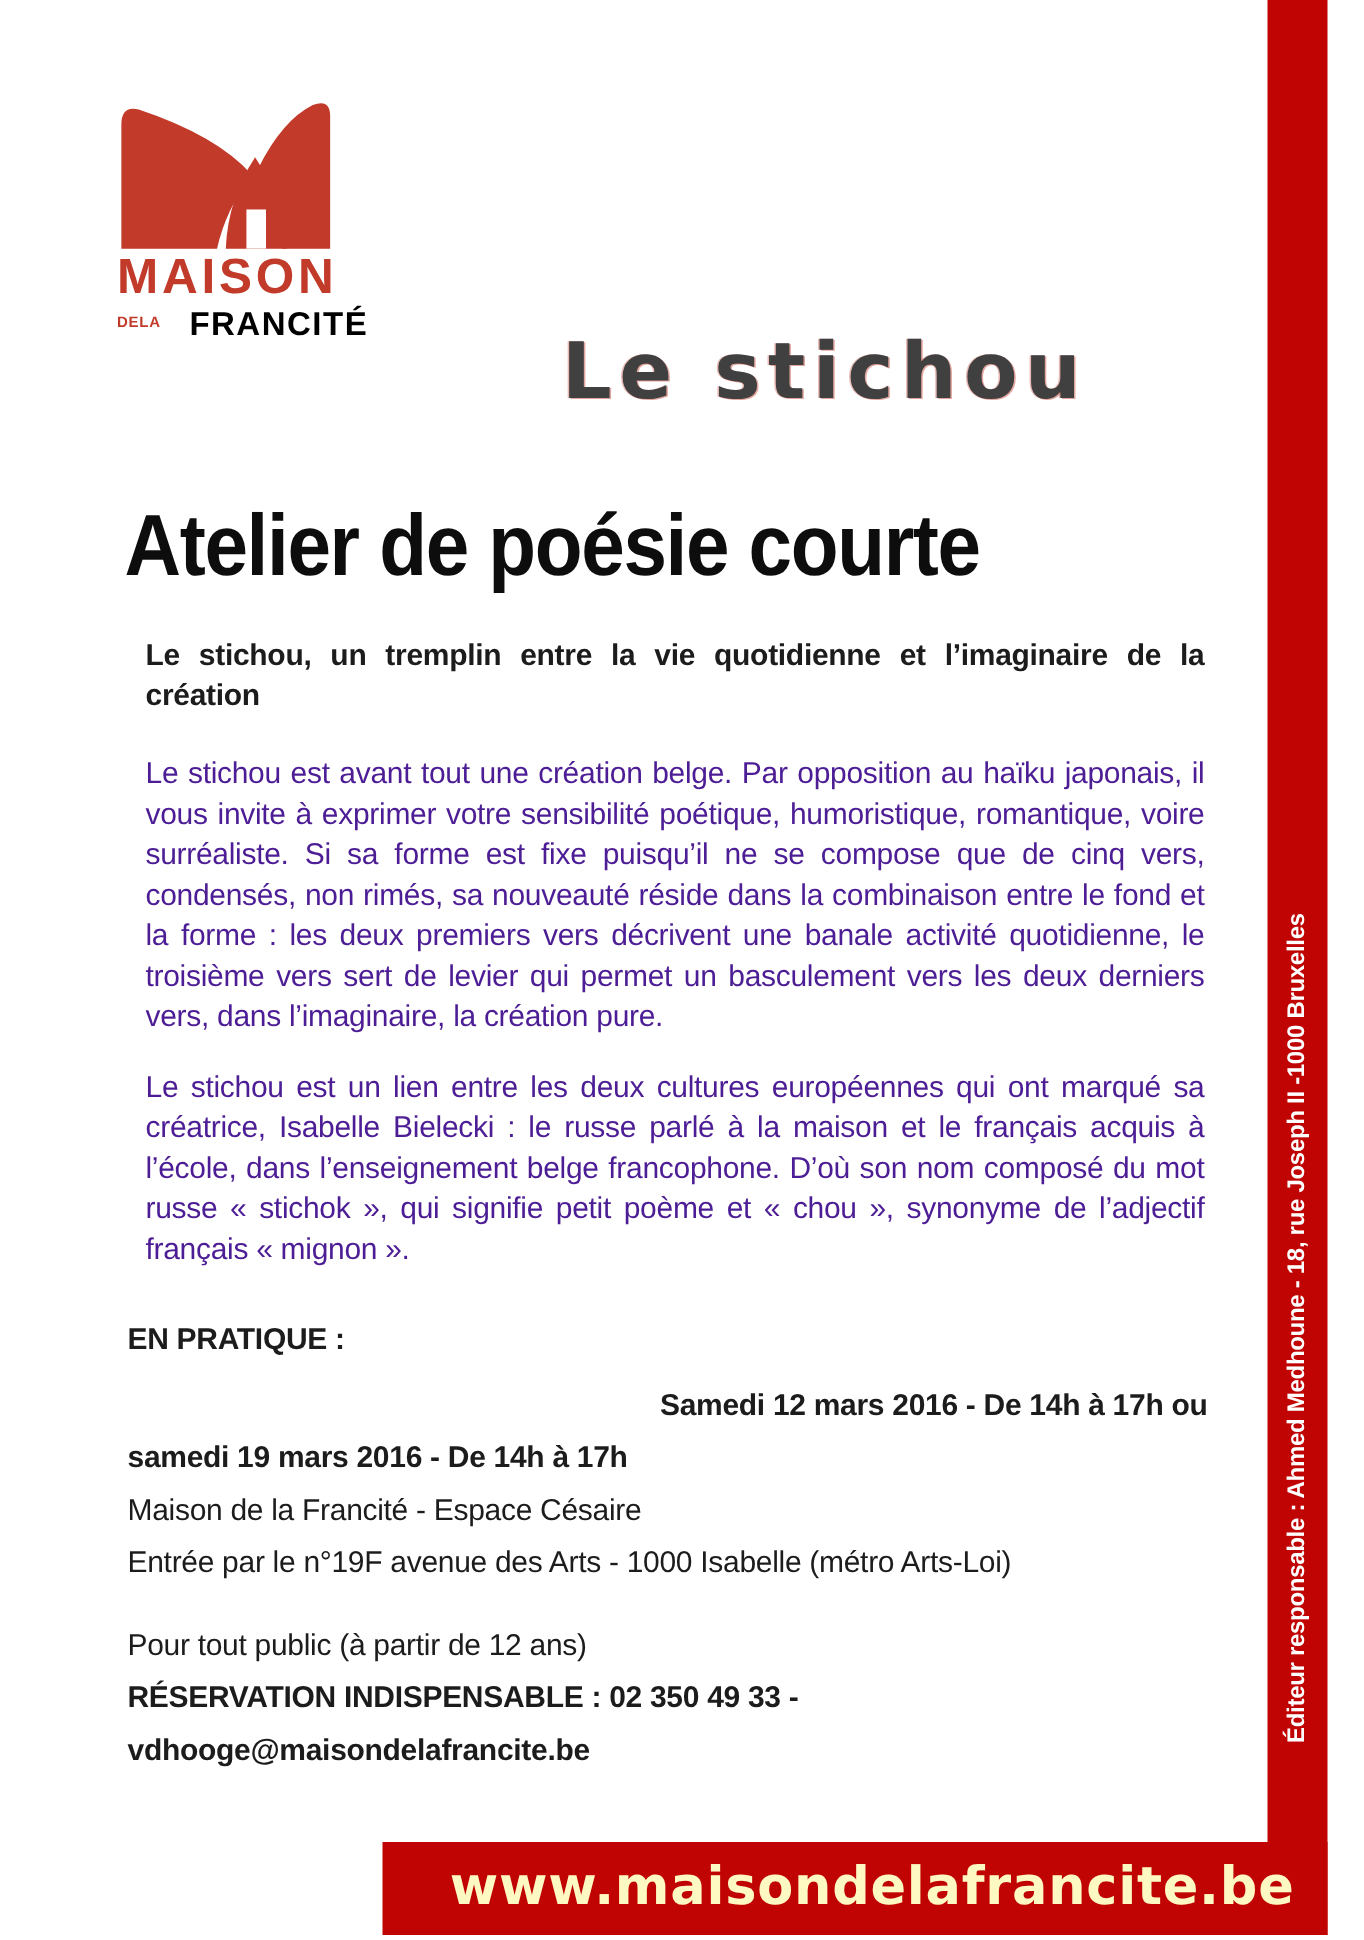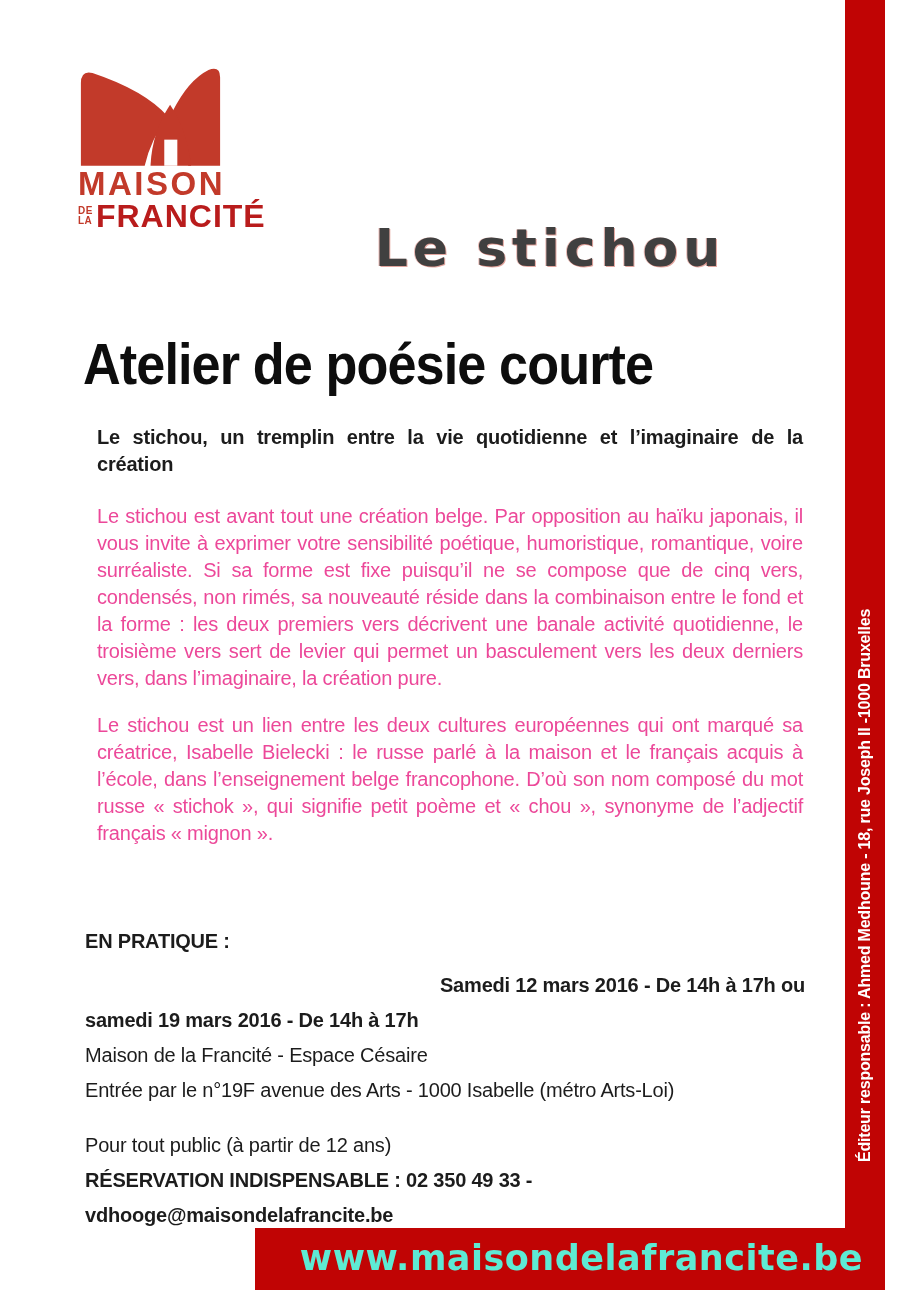--- a/index.html
+++ b/index.html
@@ -14,26 +14,26 @@
 
   
   .logo { position: absolute; left: 78px; top: 64px; width: 150px; }
   .logo-icon { display: block; width: 145px; height: 102px; }
   .logo-word1 {
     color: #c23a2a; font-weight: bold; font-size: 33px;
     letter-spacing: 2.5px; margin-top: 2px; line-height: 32px;
   }
   .logo-row2 { display: flex; align-items: center; }
   .logo-dela {
-    display: flex; flex-direction: column; justify-content: center;
+    display: flex; flex-direction: row; justify-content: center;
     color: #c23a2a; font-size: 10px; font-weight: bold;
-    line-height: 10px; margin-right: 3px; letter-spacing: 0.5px;
+    line-height: 10px; margin-right: 19px; letter-spacing: 0.5px;
   }
   .logo-word2 {
-    color: #b91c1c; font-weight: bold; font-size: 32px;
+    color: #000000; font-weight: bold; font-size: 22px;
     letter-spacing: 1px; line-height: 32px;
   }
 
   
   .title {
     position: absolute; left: 320px; top: 218px; width: 460px;
     color: #404040; font-size: 52px; font-weight: bold;
     font-family: "DejaVu Sans", sans-serif;
     letter-spacing: 5px; text-align: center; white-space: nowrap;
     text-shadow: 1px 1px 0 rgba(192,57,43,.45), -1px 0 0 rgba(192,57,43,.35);
@@ -46,25 +46,25 @@
     white-space: nowrap; letter-spacing: -1px;
     transform: scaleX(0.9); transform-origin: 0 0;
   }
   .main-col { position: absolute; left: 97px; top: 424px; width: 706px; }
   .intro {
     font-weight: bold; font-size: 20px; line-height: 27px;
     text-align: justify; letter-spacing: -0.2px;
   }
   .para {
     font-size: 20px; line-height: 27px; text-align: justify;
-    margin-top: 25px; letter-spacing: -0.2px; color: #ec4899;
+    margin-top: 25px; letter-spacing: -0.2px; color: #4c1d95;
   }
   .para + .para { margin-top: 20px; }
 
-  .practical { position: absolute; left: 85px; top: 924px; width: 720px; }
+  .practical { position: absolute; left: 85px; top: 876px; width: 720px; }
   .p-line { font-size: 20px; line-height: 35px; letter-spacing: -0.2px; }
   .p-bold { font-weight: bold; }
   .gap-sm { margin-top: 9px; text-align: right; }
   .gap-lg { margin-top: 20px; }
 
   
   .side-strip {
     position: absolute; left: 845px; top: 0; width: 40px; height: 1290px;
     background: #c00404;
   }
@@ -74,21 +74,21 @@
     color: #ffffff; font-size: 16px; font-weight: bold;
     line-height: 40px; letter-spacing: -0.2px; white-space: nowrap;
   }
 
   
   .footer-bar {
     position: absolute; left: 255px; top: 1228px; width: 630px; height: 62px;
     background: #c00404; text-align: right;
   }
   .footer-site {
-    color: #5eead4; font-weight: bold; font-size: 35px;
+    color: #fef9c3; font-weight: bold; font-size: 35px;
     font-family: "DejaVu Sans", sans-serif;
     line-height: 60px; padding-right: 22px; letter-spacing: 0.5px;
   }
 </style>
 </head>
 <body>
 
 <div class="logo">
   <svg class="logo-icon" viewBox="0 0 100 70">
     <path d="M2,70 L2,13 Q2,4 10,6 Q46,18 62,36 Q50,52 46,70 Z" fill="#c23a2a"></path>

